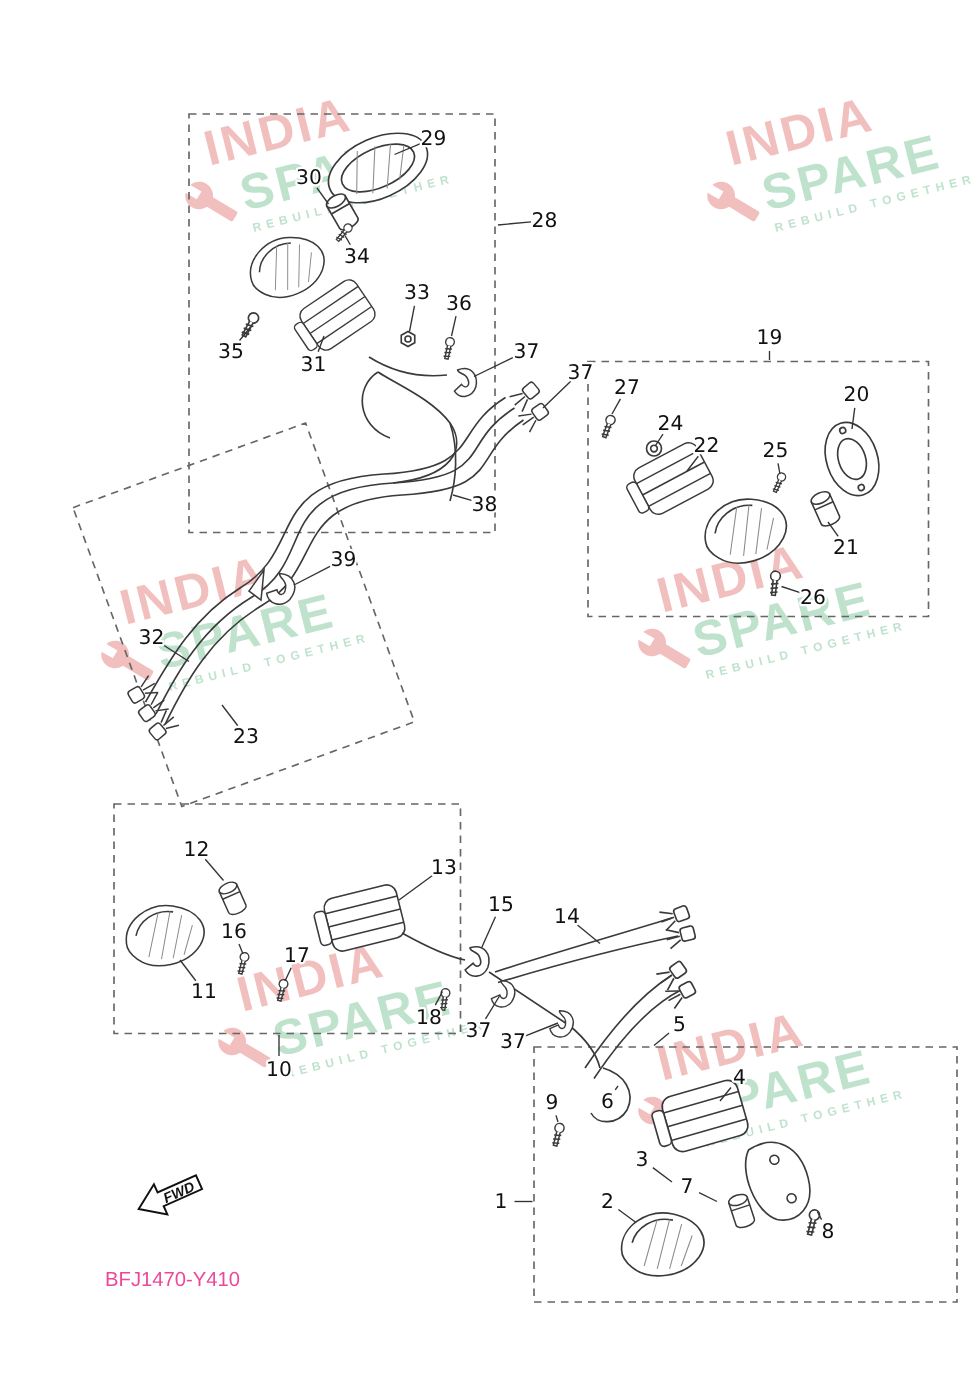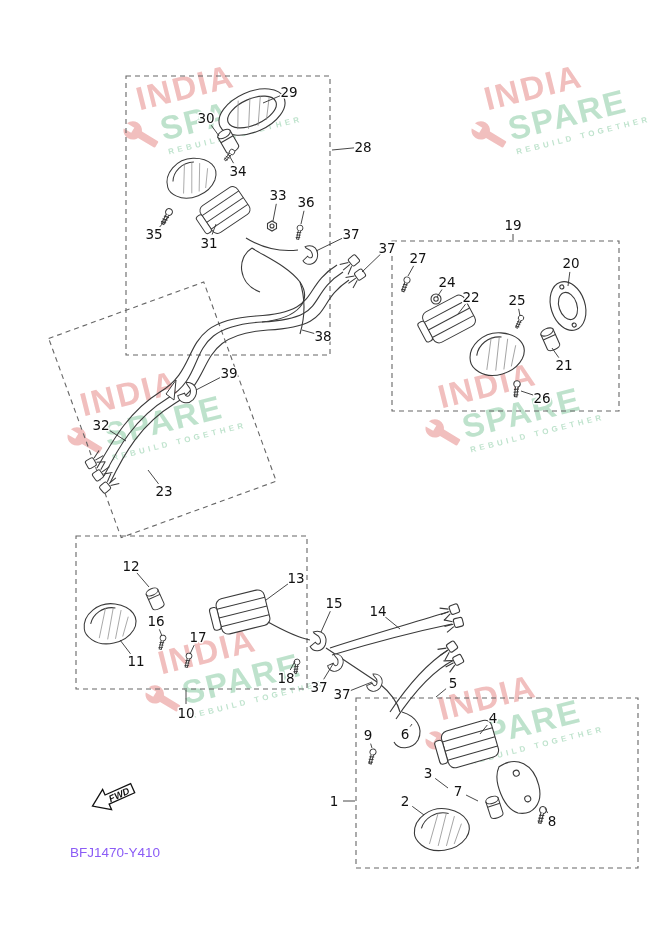--- a/index.html
+++ b/index.html
@@ -13,21 +13,21 @@
   .wm-wrench{display:inline-flex;}
   .wm-tag{font-size:8px;letter-spacing:3.5px;margin-left:40px;margin-top:2px;font-weight:bold;}
   .wm .indent{margin-left:22px;}
   
   svg.diagram{position:absolute;left:0;top:0;z-index:1;}
   .dash rect{fill:none;stroke:#666;stroke-width:1.1;stroke-dasharray:5 4;}
   .co-label{font-family:"DejaVu Sans",sans-serif;font-size:13.5px;fill:#111;
             paint-order:stroke;stroke:#ffffff;stroke-width:3px;stroke-linejoin:round;
             text-anchor:middle;}
   .co-line{stroke:#333;stroke-width:0.9;}
-  .part-code{position:absolute;left:70px;top:845px;z-index:2;font-size:13.5px;color:#8b5cf6;
+  .part-code{position:absolute;left:70px;top:845px;z-index:2;font-size:13.5px;color:#ec4899;
              font-family:"Liberation Sans",sans-serif;}
 </style>
 </head>
 <body>
 
 <div class="page">
 
   <div class="wm-layer">
       <div class="wm" style="left: 118px; top: 62px;">
         <div class="wm-brand indent" style="color:#e4807f">INDIA</div>

